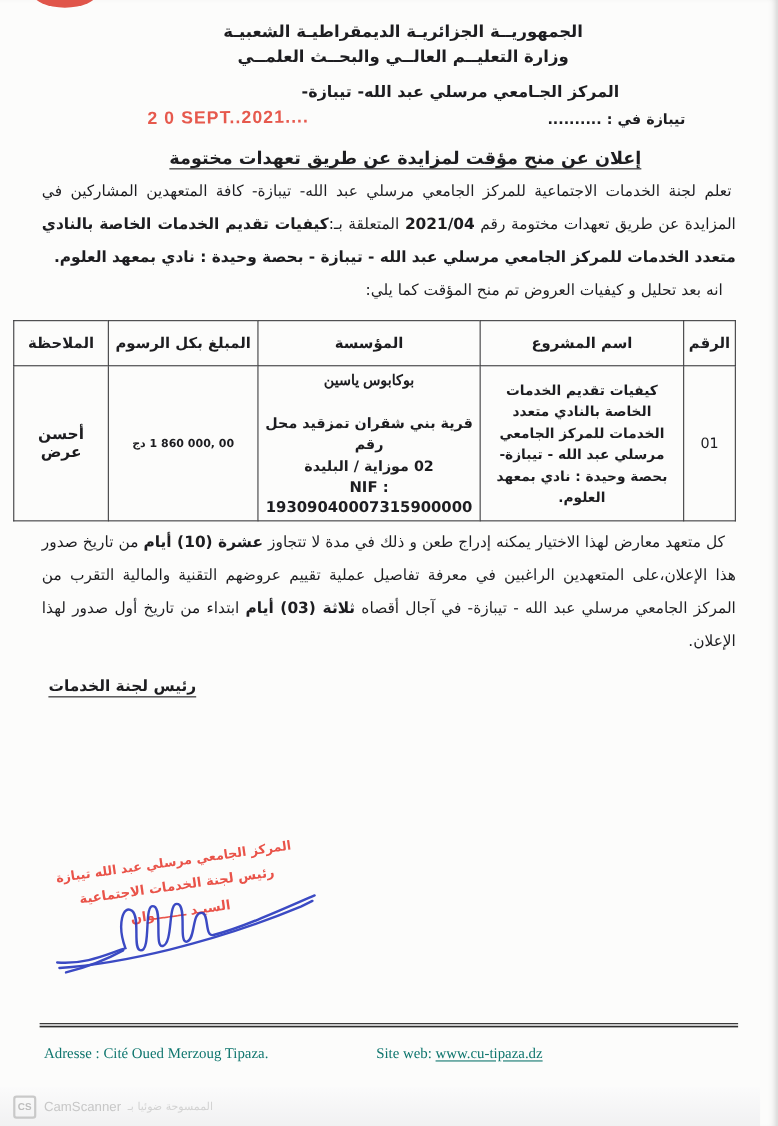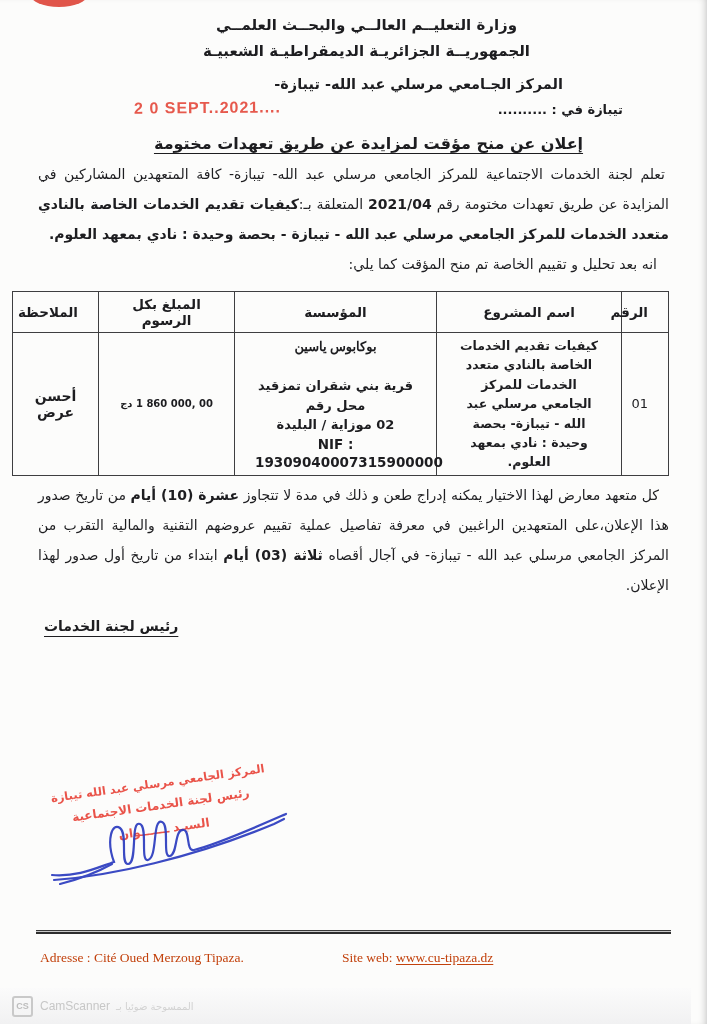--- a/index.html
+++ b/index.html
@@ -27,21 +27,21 @@
   .para{font-size:14px;line-height:30px;text-align:justify;margin:0;}
   .p1{margin-top:14px;text-indent:14px;}
   .p2{margin-top:6px;text-indent:4px;}
   .p2e{margin-top:0;text-indent:12px;}
   .p3{margin-top:12px;text-indent:14px;}
   .p4{margin-top:4px;text-indent:10px;}
   .bold{font-weight:bold;}
   table.award{
     border-collapse:collapse;table-layout:fixed;width:656px;margin-top:12px;direction:rtl;
   }
-  table.award td,table.award th{border:1.6px solid #3e3e40;padding:3px 20px;text-align:center;vertical-align:middle;}
+  table.award td,table.award th{border:1.6px solid #3e3e40;padding:3px 4px;text-align:center;vertical-align:middle;}
   table.award th{font-size:13.5px;font-weight:bold;height:34px;}
   .cell-num{font-size:13px;}
   .cell-project{font-size:12.5px;font-weight:bold;line-height:1.55;padding:6px 8px;}
   .cell-org{font-size:13px;font-weight:bold;line-height:1.5;}
   .org-name{margin-bottom:20px;font-family:Liberation Serif, serif;}
   .org-addr{}
   .nif{direction:ltr;font-family:"DejaVu Sans",sans-serif;font-size:13.5px;font-weight:bold;line-height:1.35;}
   .cell-amount{font-size:10px;font-weight:bold;white-space:nowrap;}
   .cell-note{font-size:14px;font-weight:bold;}
   .sig-title{
@@ -53,21 +53,21 @@
     transform:rotate(-8deg);color:#e8453a;font-weight:bold;line-height:1.95;opacity:.92;
   }
   .stamp .s1{font-size:11.5px;white-space:nowrap;}
   .stamp .s2{font-size:12px;white-space:nowrap;}
   .stamp .s3{font-size:12px;white-space:nowrap;}
   .signature-svg{position:absolute;left:34px;top:778px;}
   .footer{position:absolute;left:0;right:0;top:930px;}
   .footer-rule{height:4px;margin:0 36px;background:linear-gradient(#3a3a3a 0 28%,#c8c8c8 28% 58%,#2e2e2e 58% 100%);}
   .footer-texts{
     direction:ltr;display:flex;margin:16px 40px 0 40px;
-    font-family:"Liberation Serif",serif;font-size:13.5px;color:#c2410c;
+    font-family:"Liberation Serif",serif;font-size:13.5px;color:#0f766e;
   }
   .footer-address{flex:0 0 auto;}
   .footer-site{margin-left:98px;}
   .footer-url{text-decoration:underline;text-underline-offset:2px;}
   .cs-strip{
     position:absolute;left:0;right:16px;bottom:0;height:36px;
     background:linear-gradient(#fbfbfb,#f1f1f2);direction:ltr;
     display:flex;align-items:center;padding-left:12px;box-sizing:border-box;
   }
   .cs-badge{
@@ -84,35 +84,35 @@
 </style>
 </head>
 <body>
 
 <div class="page">
 
   <div class="scan-artifact"></div>
 
   <div class="doc">
 
+    <div class="hline h1">الجمهوريــة الجزائريـة الديمقراطيـة الشعبيـة</div>
     <div class="hline h2">وزارة التعليــم العالــي والبحــث العلمــي</div>
-    <div class="hline h1">الجمهوريــة الجزائريـة الديمقراطيـة الشعبيـة</div>
     <div class="h3">المركز الجـامعي مرسلي عبد الله- تيبازة-</div>
 
     <div class="date-row">
       <span>تيبازة في : ..........</span>
       <span class="date-stamp">2 0 SEPT..2021....</span>
     </div>
 
     <div class="title">إعلان عن منح مؤقت لمزايدة عن طريق تعهدات مختومة</div>
 
 
     <p class="para p2"><span>تعلم لجنة الخدمات الاجتماعية للمركز الجامعي مرسلي عبد الله- تيبازة- كافة المتعهدين المشاركين في المزايدة عن طريق تعهدات مختومة رقم </span><span class="bold">2021/04</span><span> المتعلقة بـ:</span><span class="bold">كيفيات تقديم الخدمات الخاصة بالنادي متعدد الخدمات للمركز الجامعي مرسلي عبد الله - تيبازة - بحصة وحيدة : نادي بمعهد العلوم.</span></p>
 
-    <p class="para p2e">انه بعد تحليل و تقييم الخاصة تم منح المؤقت كما يلي:</p>
+    <p class="para p2e">انه بعد تحليل و كيفيات العروض تم منح المؤقت كما يلي:</p>
 
     <table class="award">
       <colgroup>
         <col style="width:47px">
           <col style="width:185px">
           <col style="width:202px">
           <col style="width:136px">
           <col style="width:86px">
       </colgroup>
       <thead>

